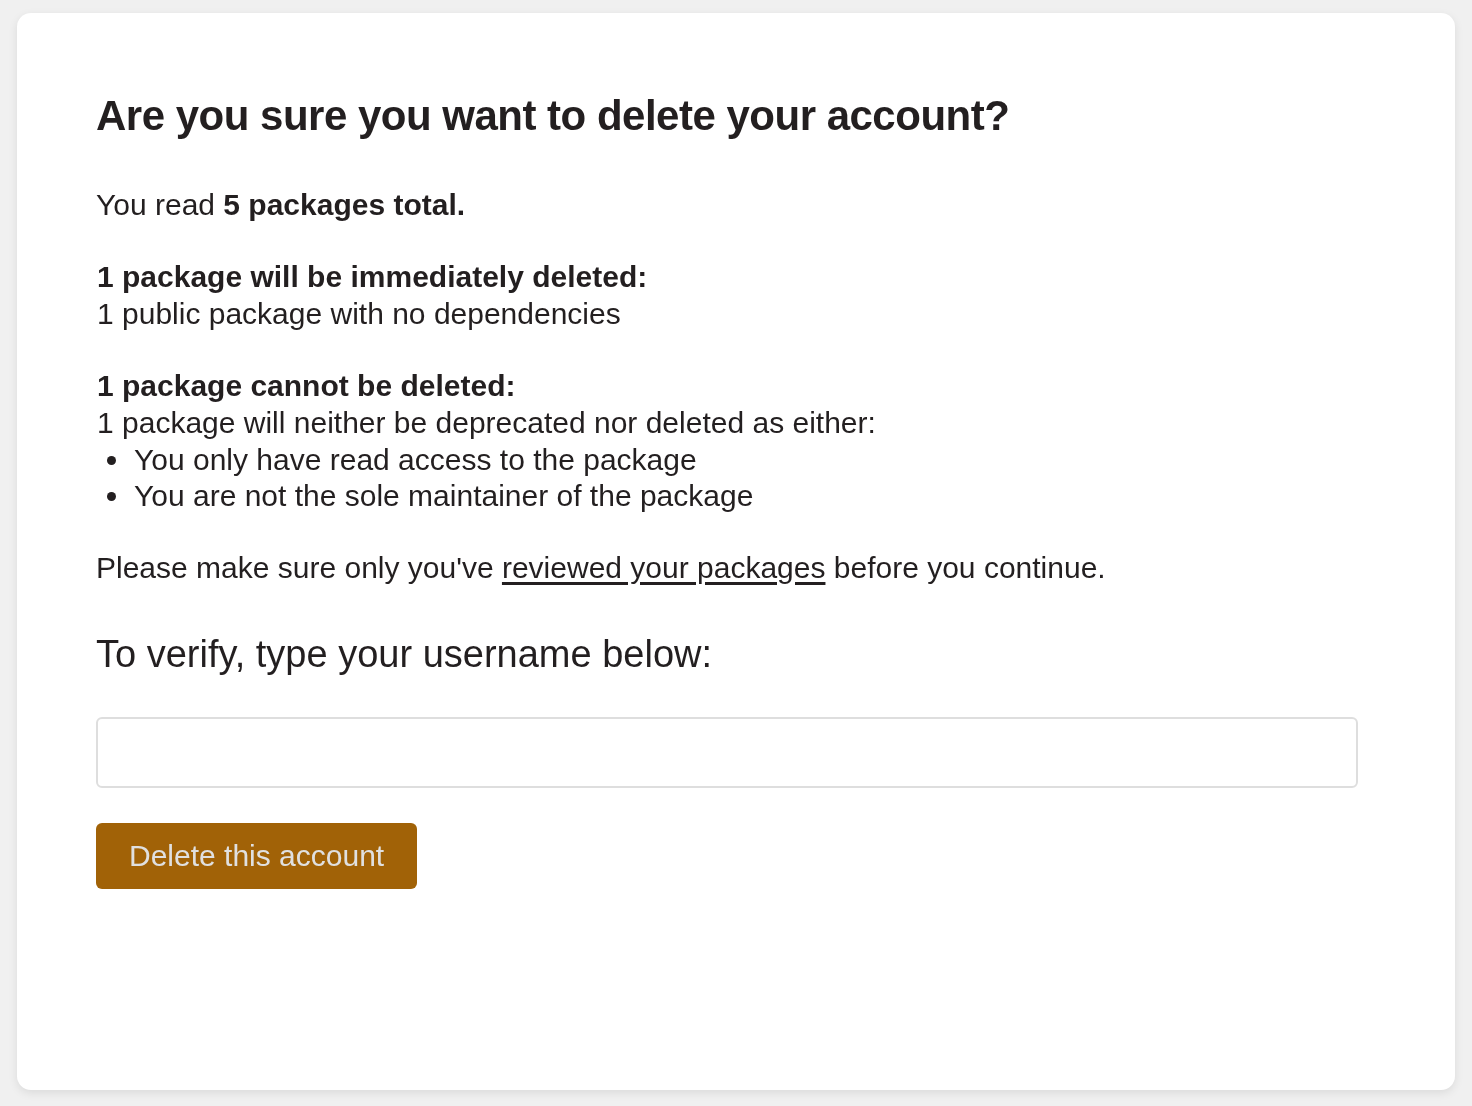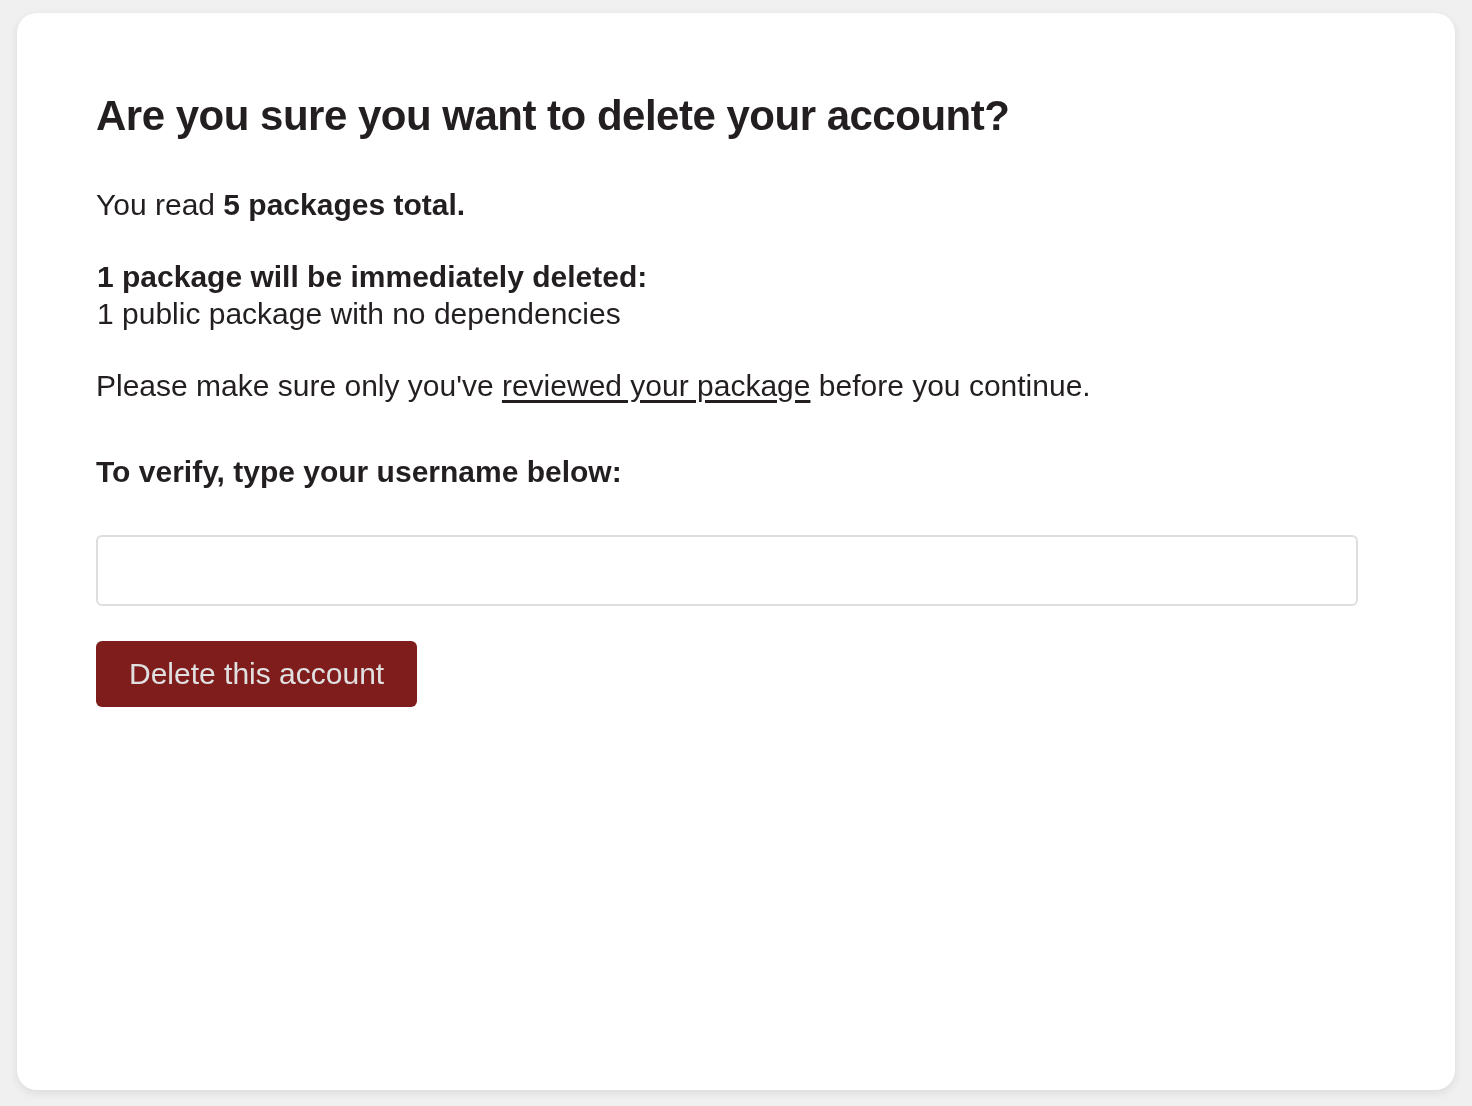--- a/index.html
+++ b/index.html
@@ -8,68 +8,76 @@
     background: #f0f0f0;
     font-family: "Liberation Sans", "DejaVu Sans", sans-serif;
     color: #231f20;
     position: relative;
     overflow: hidden;
   }
   .card {
     position: absolute; left: 17px; top: 13px;
     width: 1438px; height: 1077px;
     background: #ffffff;
-    border-radius: 20px;
+    border-radius: 14px;
     box-shadow: 0 3px 10px rgba(0,0,0,0.09);
     box-sizing: border-box;
     padding: 75px 97px 0 79px;
     overflow: hidden;
   }
   .title {
     font-size: 42px; line-height: 55px; font-weight: 700;
     margin: 0 0 44px 0; letter-spacing: -0.5px;
   }
   .para { font-size: 30px; line-height: 36px; margin: 0 0 36px 0; }
   .line { margin: 1px; font-size: 30px; line-height: 36px; }
   .bold { font-weight: 700; }
   ul.reasons { margin: 0; padding-left: 36px; }
   ul.reasons li { margin: 0; padding-left: 2px; }
   .link { color: inherit; text-decoration: underline; text-underline-offset: 4px; cursor: pointer; }
-  .verify-label { font-size: 30px; line-height: 36px; font-weight: 700; margin: 50px 0 0 0; }
+  .verify-label { font-size: 38px; line-height: 36px; font-weight: 400; margin: 50px 0 0 0; }
   .username-input {
     display: block; box-sizing: border-box;
     width: 100%; height: 71px; margin-top: 45px;
     border: 2px solid #dedede; border-radius: 6px;
     background: #ffffff; font-size: 30px; font-family: inherit;
     padding: 0 20px; outline: none; color: #231f20;
   }
   .delete-btn {
     display: block; margin-top: 35px;
     height: 66px; padding: 0 33px;
-    background: #7f1d1d; color: #e0e0e0;
+    background: #a16207; color: #e0e0e0;
     border: none; border-radius: 6px;
     font-size: 30px; font-family: inherit;
     cursor: default;
   }
 </style>
 </head>
 <body>
 
 <main class="card">
   <h1 class="title">Are you sure you want to delete your account?</h1>
 
   <p class="para"><span>You read </span><strong>5 packages total.</strong></p>
 
   <div class="para">
     <p class="line bold">1 package will be immediately deleted:</p>
     <p class="line">1 public package with no dependencies</p>
   </div>
 
+  <div class="para">
+    <p class="line bold">1 package cannot be deleted:</p>
+    <p class="line">1 package will neither be deprecated nor deleted as either:</p>
+    <ul class="reasons">
+      <li>You only have read access to the package</li>
+      <li>You are not the sole maintainer of the package</li>
+    </ul>
+  </div>
 
-  <p class="para"><span>Please make sure only you've </span><a class="link" href="#">reviewed your package</a><span> before you continue.</span></p>
+  <p class="para"><span>Please make sure only you've </span><a class="link" href="#">reviewed your packages</a><span> before you continue.</span></p>
 
 
   <p class="verify-label">To verify, type your username below:</p>
 
   <input class="username-input" type="text" placeholder="" style="">
 
   <button class="delete-btn" disabled="">Delete this account</button>
 </main>
 
 </body></html>

